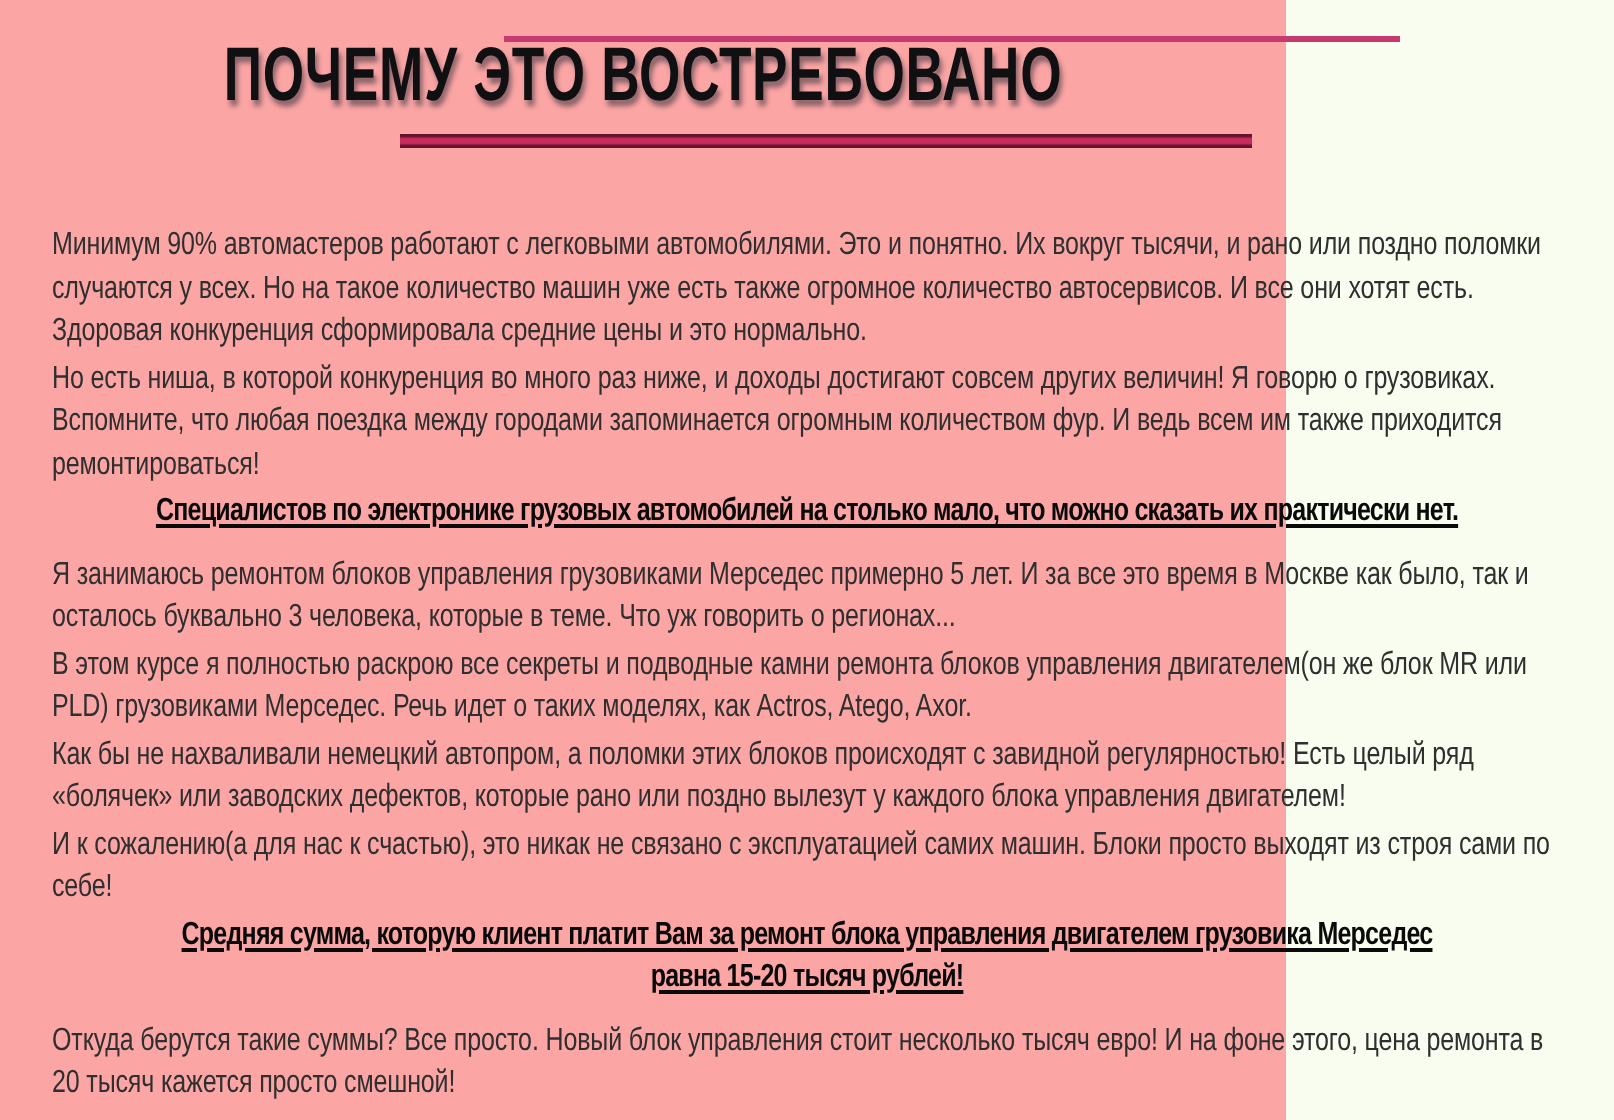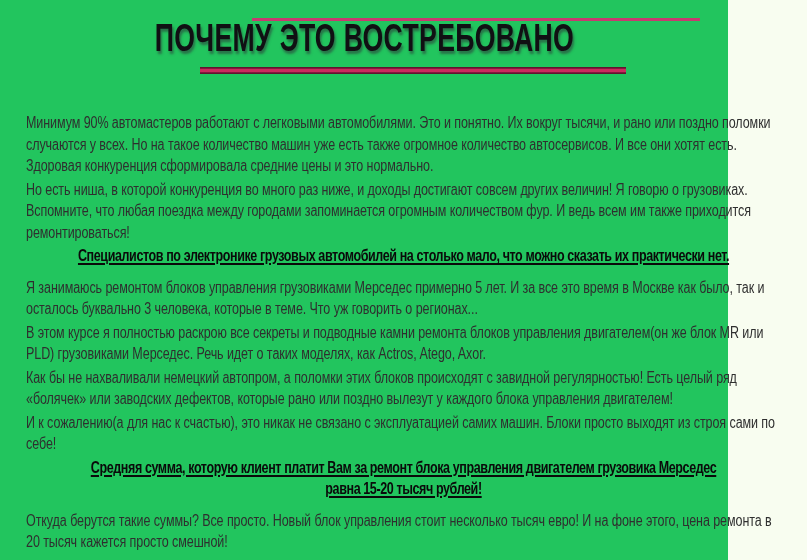--- a/index.html
+++ b/index.html
@@ -6,23 +6,23 @@
     margin: 0;
     padding: 0;
     width: 807px;
     height: 560px;
     overflow: hidden;
     background: #f8fdf0;
     font-family: "Liberation Sans", "DejaVu Sans", sans-serif;
   }
   .page {
     position: relative;
-    width: 728px;
+    width: 643px;
     height: 560px;
-    background: #22c55e;
+    background: #fca5a5;
   }
   
   .hdr {
     position: relative;
     padding-top: 19px;
     text-align: center;
   }
   .hdr h1 {
     display: inline-block;
     margin: 0;

